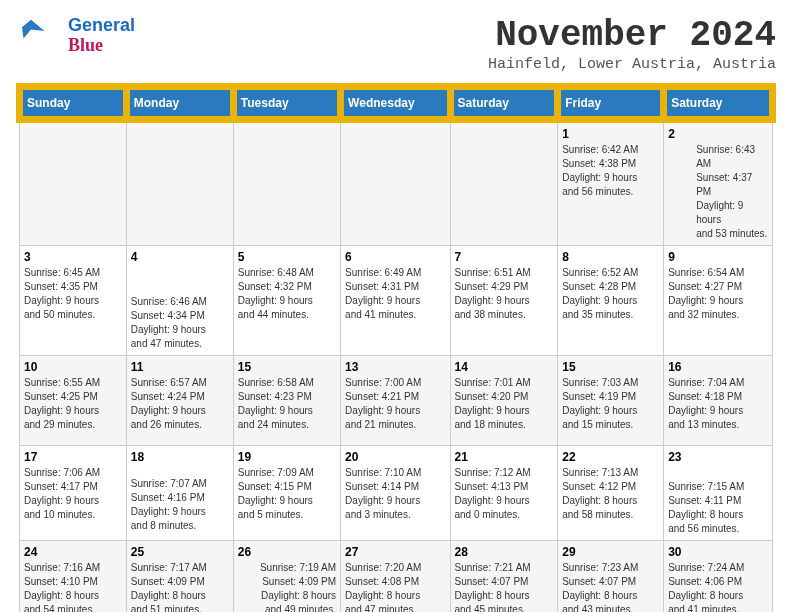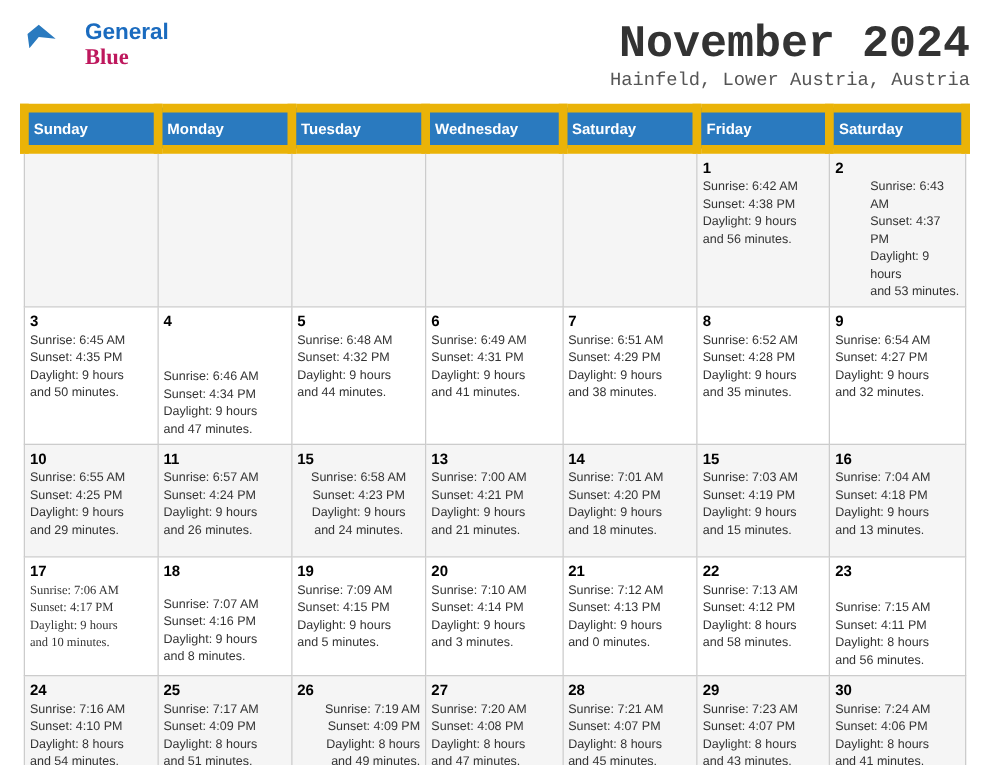--- a/index.html
+++ b/index.html
@@ -204,21 +204,21 @@
         </td>
         <td>
           <span class="day-number">11</span>
           <div class="day-info" style="white-space: pre-line;">Sunrise: 6:57 AM
 Sunset: 4:24 PM
 Daylight: 9 hours
 and 26 minutes.</div>
         </td>
         <td>
           <span class="day-number">15</span>
-          <div class="day-info" style="white-space: pre-line; text-align: center;">Sunrise: 6:58 AM
+          <div class="day-info" style="white-space: pre-line;">Sunrise: 6:58 AM
 Sunset: 4:23 PM
 Daylight: 9 hours
 and 24 minutes.</div>
         </td>
         <td>
           <span class="day-number">13</span>
           <div class="day-info" style="white-space: pre-line;">Sunrise: 7:00 AM
 Sunset: 4:21 PM
 Daylight: 9 hours
 and 21 minutes.</div>
@@ -241,21 +241,21 @@
           <span class="day-number">16</span>
           <div class="day-info" style="white-space: pre-line;">Sunrise: 7:04 AM
 Sunset: 4:18 PM
 Daylight: 9 hours
 and 13 minutes.</div>
         </td>
       </tr>
       <tr>
         <td>
           <span class="day-number">17</span>
-          <div class="day-info" style="white-space: pre-line; font-family: Liberation Serif, serif;">Sunrise: 7:06 AM
+          <div class="day-info" style="white-space: pre-line;">Sunrise: 7:06 AM
 Sunset: 4:17 PM
 Daylight: 9 hours
 and 10 minutes.</div>
         </td>
         <td>
           <span class="day-number">18</span>
           <div class="day-info" style="white-space: pre-line; margin-top: 13px;">Sunrise: 7:07 AM
 Sunset: 4:16 PM
 Daylight: 9 hours
 and 8 minutes.</div>

